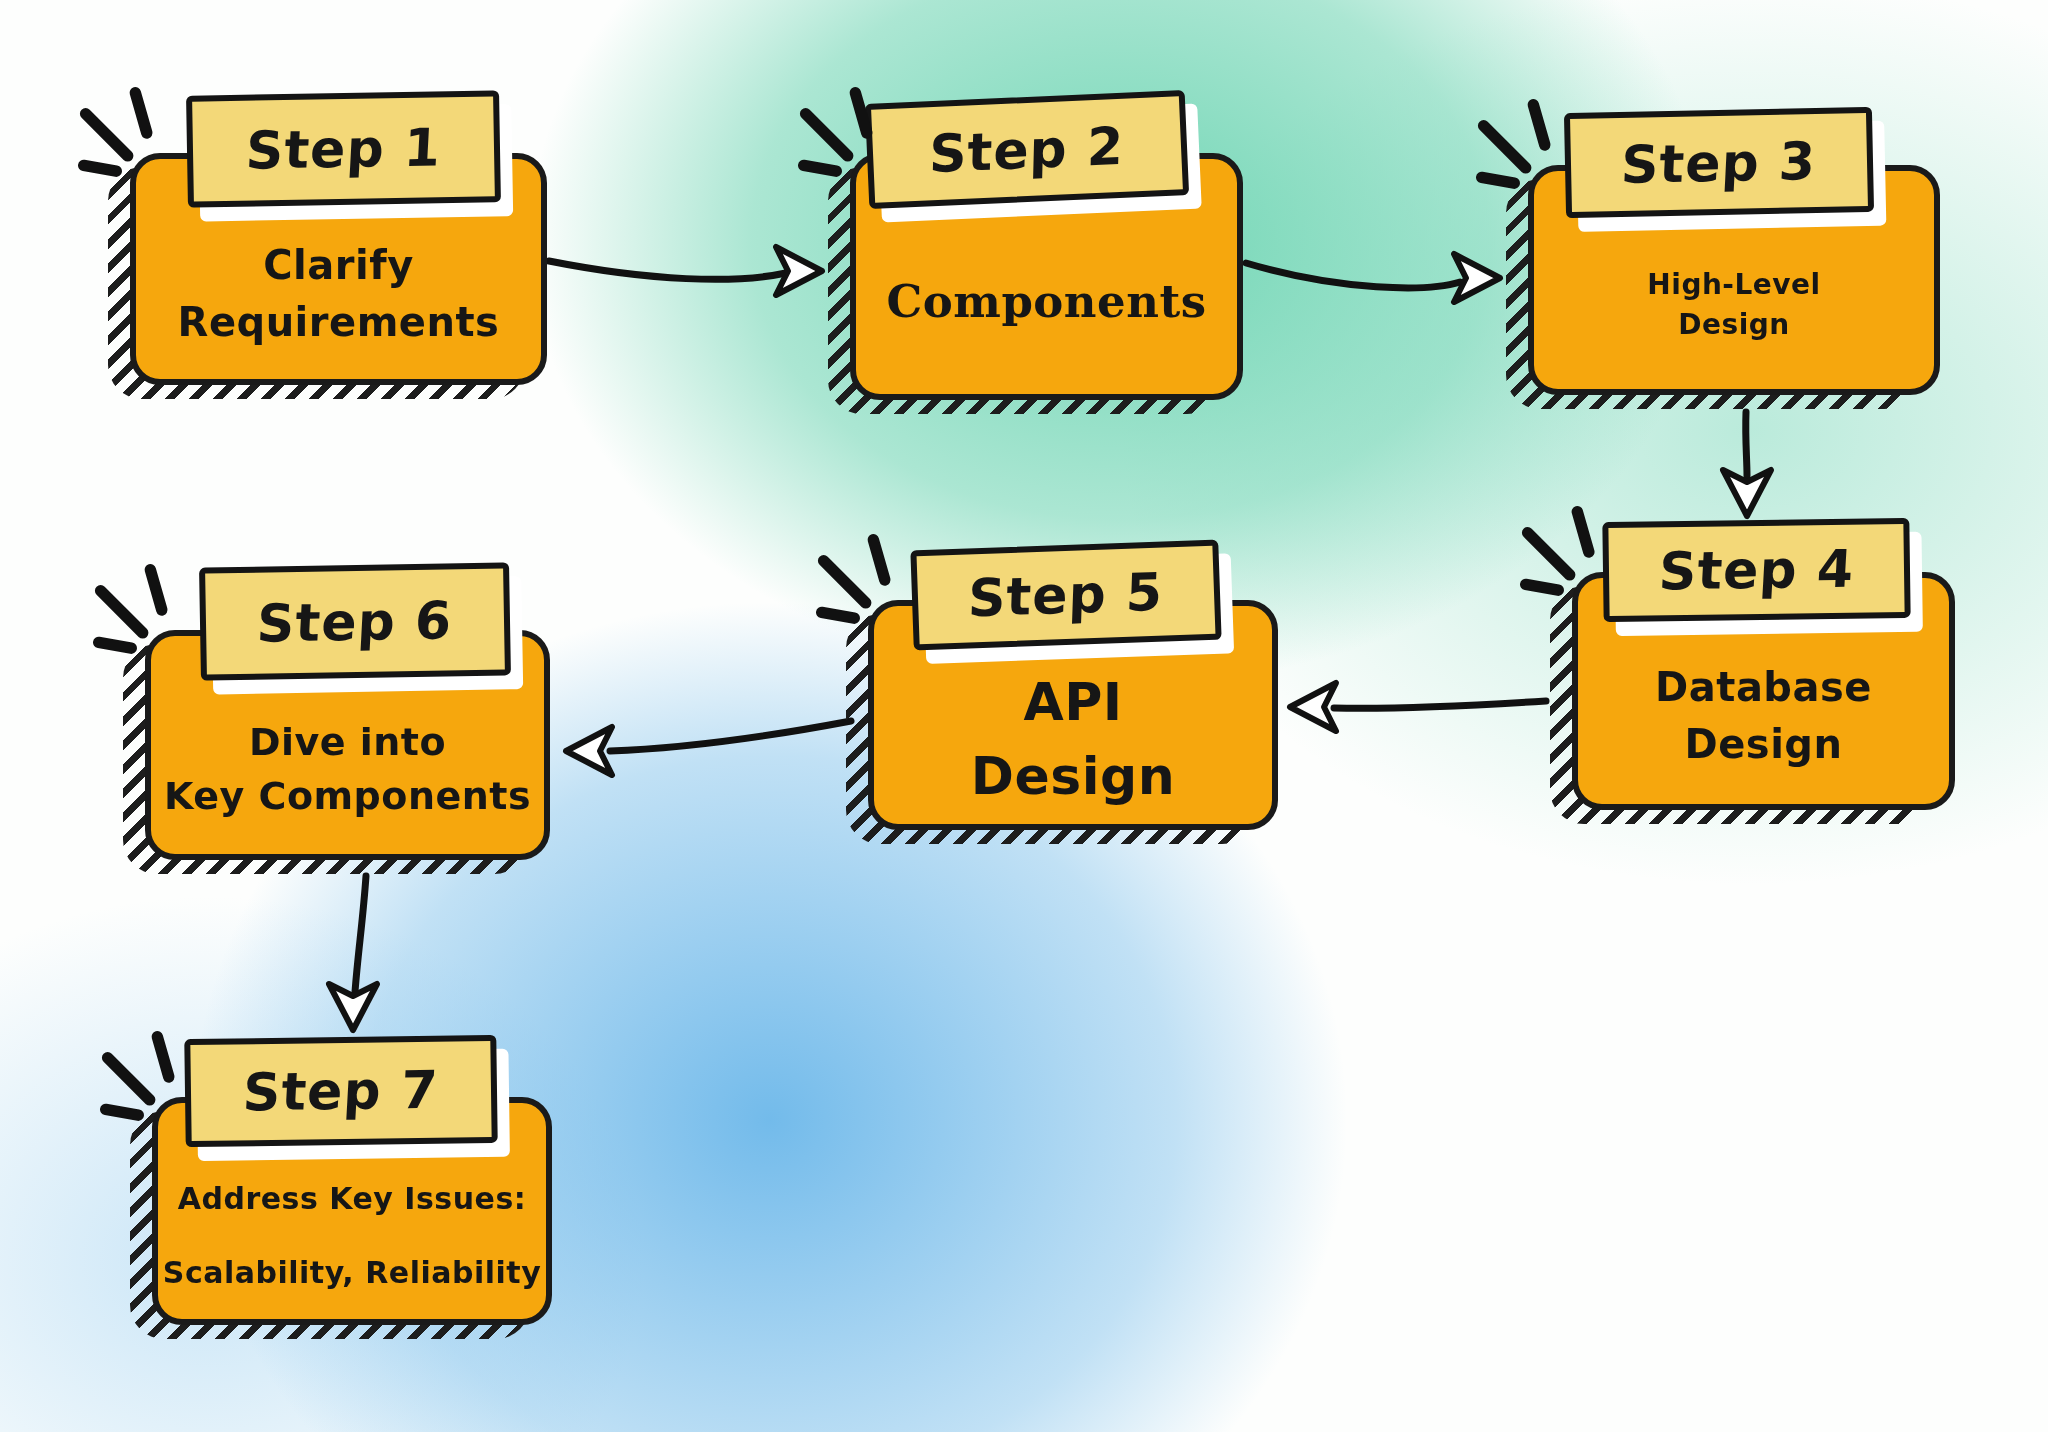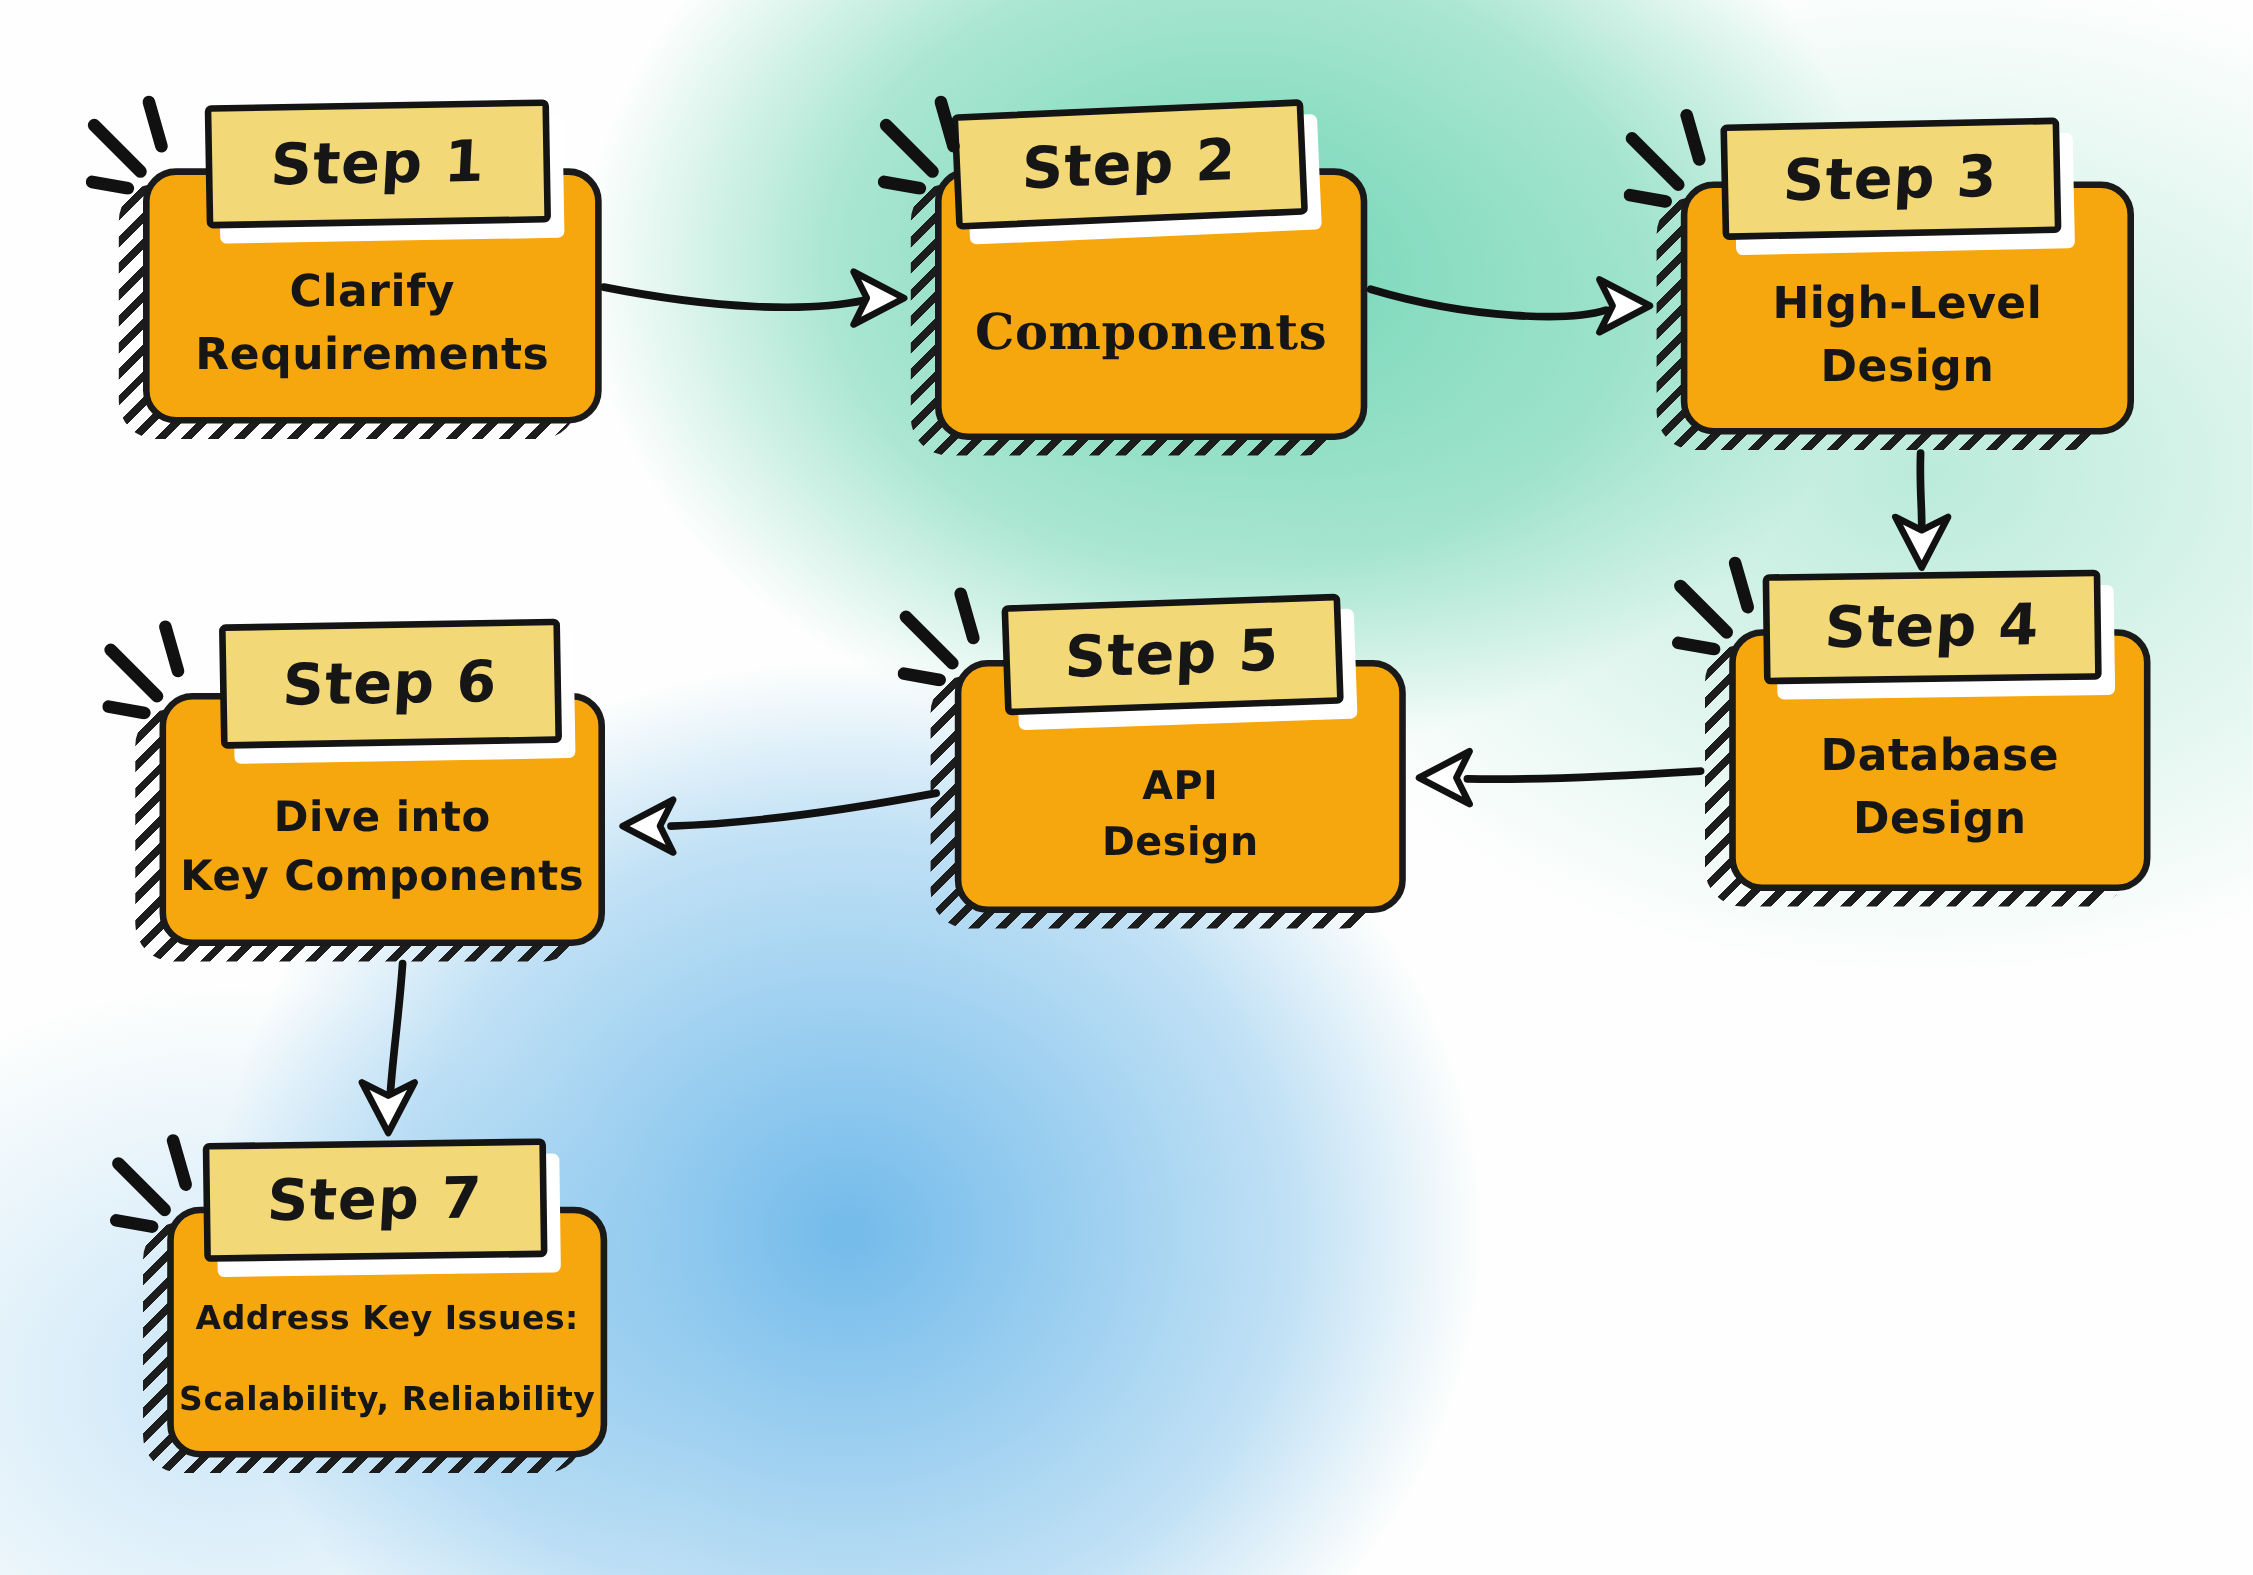--- a/index.html
+++ b/index.html
@@ -118,21 +118,21 @@
     <svg class="sparkle" viewBox="0 0 90 96">
       <path d="M8 30 L52 74"></path>
         <path d="M60 8 L72 50"></path>
         <path d="M6 84 L40 90"></path>
     </svg>
   </div>
 
   <div class="card" style="left:1528px;top:165px;width:412px;height:230px;">
     <div class="hatch"></div>
     <div class="card-body">
-      <div class="body-text comic" style="font-size:40px;">
+      <div class="body-text comic" style="font-size:28px;">
         <div>High-Level</div>
         <div>Design</div>
       </div>
     </div>
     <div class="tab" style="left:37px;top:-55px;width:308px;height:105px;transform:rotate(-1.2deg);">
       <span>Step 3</span>
     </div>
     <svg class="sparkle" viewBox="0 0 90 96">
       <path d="M8 30 L52 74"></path>
         <path d="M60 8 L72 50"></path>
@@ -154,21 +154,21 @@
     <svg class="sparkle" viewBox="0 0 90 96">
       <path d="M8 30 L52 74"></path>
         <path d="M60 8 L72 50"></path>
         <path d="M6 84 L40 90"></path>
     </svg>
   </div>
 
   <div class="card" style="left:868px;top:600px;width:410px;height:230px;">
     <div class="hatch"></div>
     <div class="card-body">
-      <div class="body-text comic" style="font-size:36px;">
+      <div class="body-text comic" style="font-size:52px;">
         <div>API</div>
         <div>Design</div>
       </div>
     </div>
     <div class="tab" style="left:44px;top:-55px;width:308px;height:100px;transform:rotate(-2deg);">
       <span>Step 5</span>
     </div>
     <svg class="sparkle" viewBox="0 0 90 96">
       <path d="M8 30 L52 74"></path>
         <path d="M60 8 L72 50"></path>

